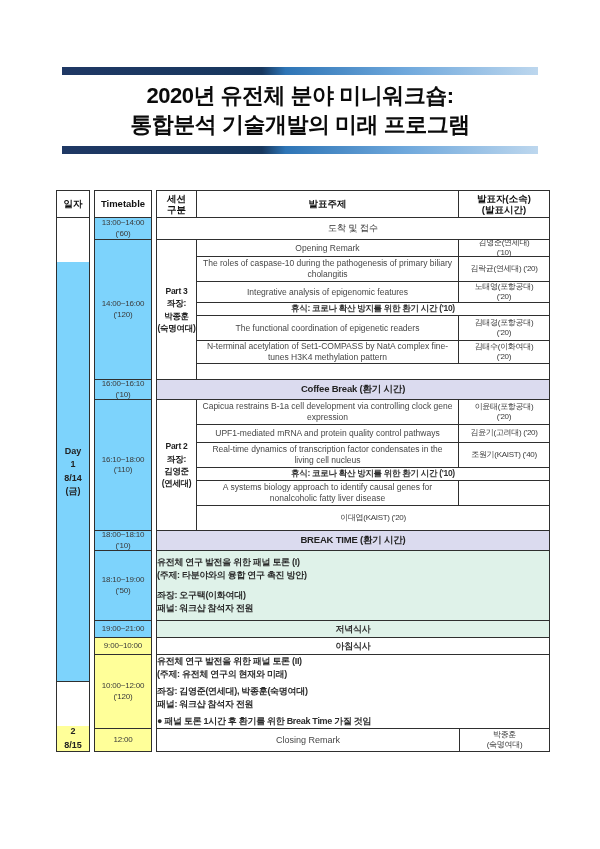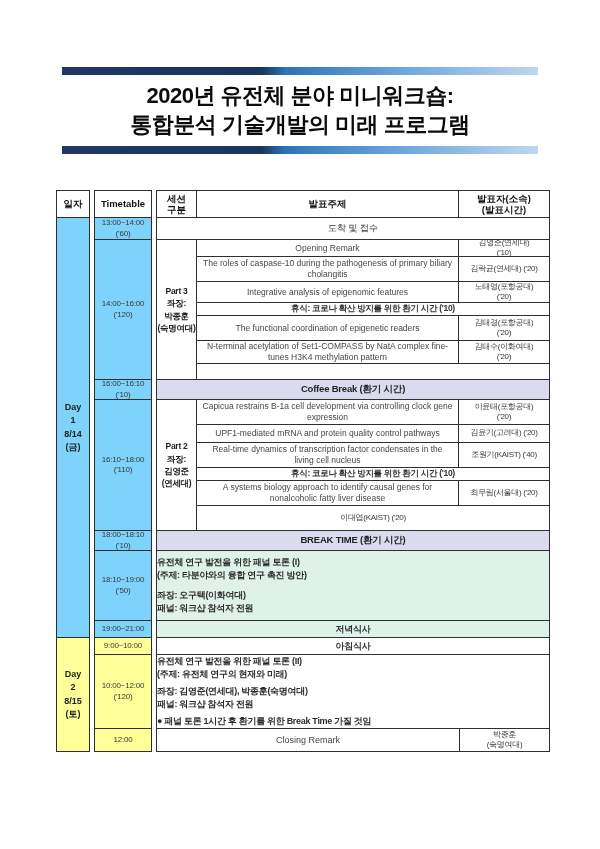--- a/index.html
+++ b/index.html
@@ -20,21 +20,21 @@
            font-size:22px; line-height:1.32; color:#0b0b0b; letter-spacing:-0.5px; }
   
   .schedule { position:absolute; top:190px; left:56px; display:flex; gap:4px; align-items:stretch; }
   .colgroup { border:1px solid #2f2f2f; background:#fff; display:flex; flex-direction:column; }
   .cell { display:flex; align-items:center; justify-content:center; text-align:center; overflow:hidden; }
   .bb { border-bottom:1px solid #2f2f2f; }
   .br { border-right:1px solid #2f2f2f; }
   .pre { white-space:pre-line; }
   .hdr { font-weight:bold; font-size:9.5px; color:#111; background:#fff; line-height:1.2; }
   
-  .datecol { width:34px; height:562px; }
+  .datecol { width:34px; height:562px;gap:44px; }
   .day { font-weight:bold; font-size:9px; line-height:1.5; color:#222; }
   .bg-paleyellow { background:#7dd3fc; }
   .bg-yellow { background:#ffff99; }
   
   .timecol { width:58px; height:562px; }
   .time { font-size:8px; line-height:1.3; color:#3a3a3a; letter-spacing:-0.2px; }
   
   .maincol { width:394px; height:562px; }
   .mrow { display:flex; width:100%; }
   .sessioncell { width:40px; font-weight:bold; font-size:8.5px; line-height:1.45; color:#222; letter-spacing:-0.3px; }
@@ -172,21 +172,20 @@
           </div>
           <div class="mrow bb" style="height:25px">
             <div class="cell topic br">Real-time dynamics of transcription factor condensates in the living cell nucleus</div>
             <div class="cell presenter pre">조원기(KAIST) ('40)</div>
           </div>
           <div class="mrow bb" style="height:13px">
             <div class="cell ventrow" style="width:100%">휴식: 코로나 확산 방지를 위한 환기 시간 ('10)</div>
           </div>
           <div class="mrow bb" style="height:25px">
             <div class="cell topic br">A systems biology approach to identify causal genes for nonalcoholic fatty liver disease</div>
-            <div class="cell presenter pre">최무림(서울대) ('20)</div>
           </div>
           <div class="mrow" style="flex:1">
             <div class="cell presenter pre">이대엽(KAIST) ('20)</div>
           </div>
         </div>
       </div>
 
       <div class="mrow bb bg-lavender" style="height:20px">
         <div class="cell breakrow" style="width:100%">BREAK TIME (환기 시간)</div>
       </div>

